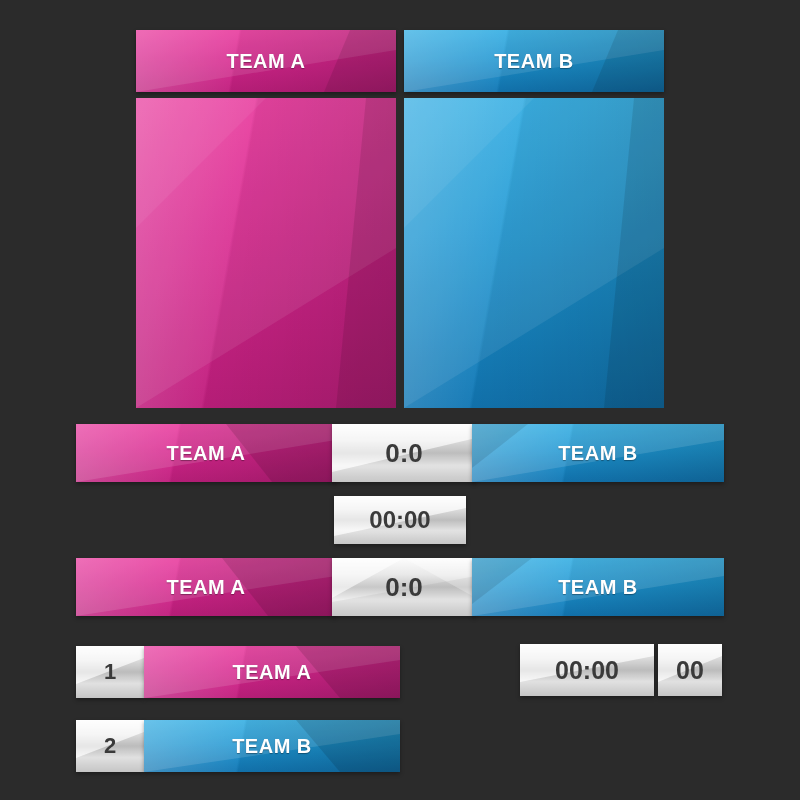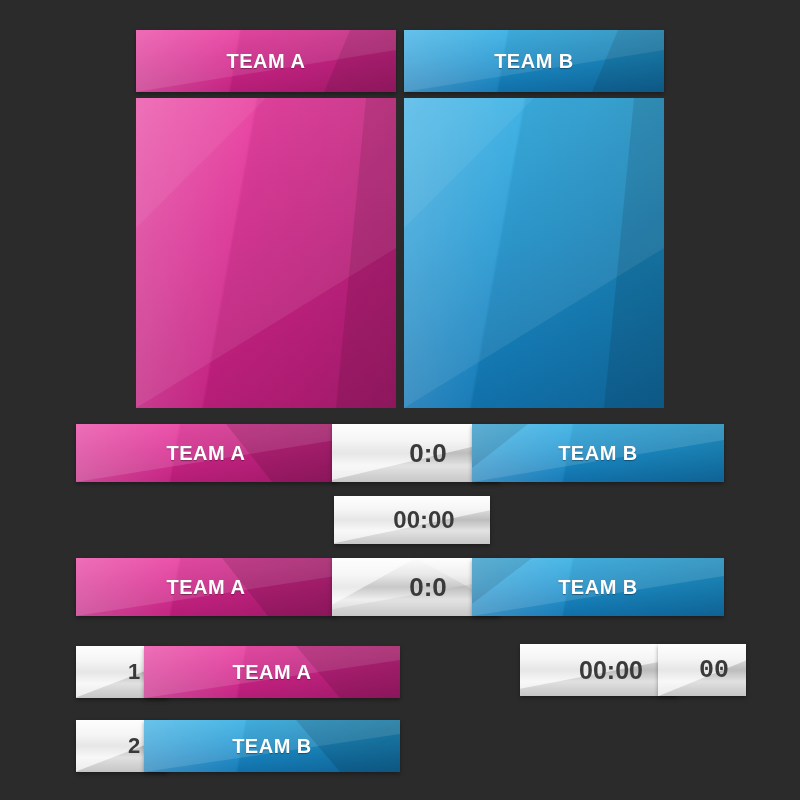--- a/index.html
+++ b/index.html
@@ -44,21 +44,20 @@
       linear-gradient(180deg, #e8339a 0%, #d8268e 45%, #c01f7e 100%);
   }
   .blue-grad {
     background:
       linear-gradient(100deg, rgba(255,255,255,0.20) 0%, rgba(255,255,255,0.04) 38%, rgba(0,0,0,0.06) 39%, rgba(0,0,0,0.18) 100%),
       linear-gradient(180deg, #2aaae2 0%, #1d96d2 45%, #1277b4 100%);
   }
   .silver-grad {
     background:
       linear-gradient(180deg, #fdfdfd 0%, #e9e9e9 28%, #c8c8c8 50%, #efefef 72%, #d2d2d2 100%);
-    padding-left: 24px;
   }
 
   
   .sheen-diag {
     position: absolute;
     inset: 0;
     pointer-events: none;
   }
 
   
@@ -231,17 +230,17 @@
         <polygon points="0,0 134,0 134,12 0,38" fill="#ffffff" opacity="0.55"></polygon>
         <polygon points="0,38 134,12 134,52 0,52" fill="#000000" opacity="0.06"></polygon>
       </svg>
       <span class="num" style="position:relative; font-size:25px;">00:00</span>
     </div>
     <div class="bar silver-grad shadow-soft" style="position:absolute; left:138px; top:0; width:64px; height:52px;">
       <svg class="sheen-diag" viewBox="0 0 64 52" preserveAspectRatio="none">
         <polygon points="0,0 64,0 64,12 0,38" fill="#ffffff" opacity="0.55"></polygon>
         <polygon points="0,38 64,12 64,52 0,52" fill="#000000" opacity="0.06"></polygon>
       </svg>
-      <span class="num" style="position:relative; font-size:25px;font-family:Liberation Mono, monospace;">00</span>
+      <span class="num" style="position:relative; font-size:25px;">00</span>
     </div>
   </div>
 
 </div>
 
 </body></html>

